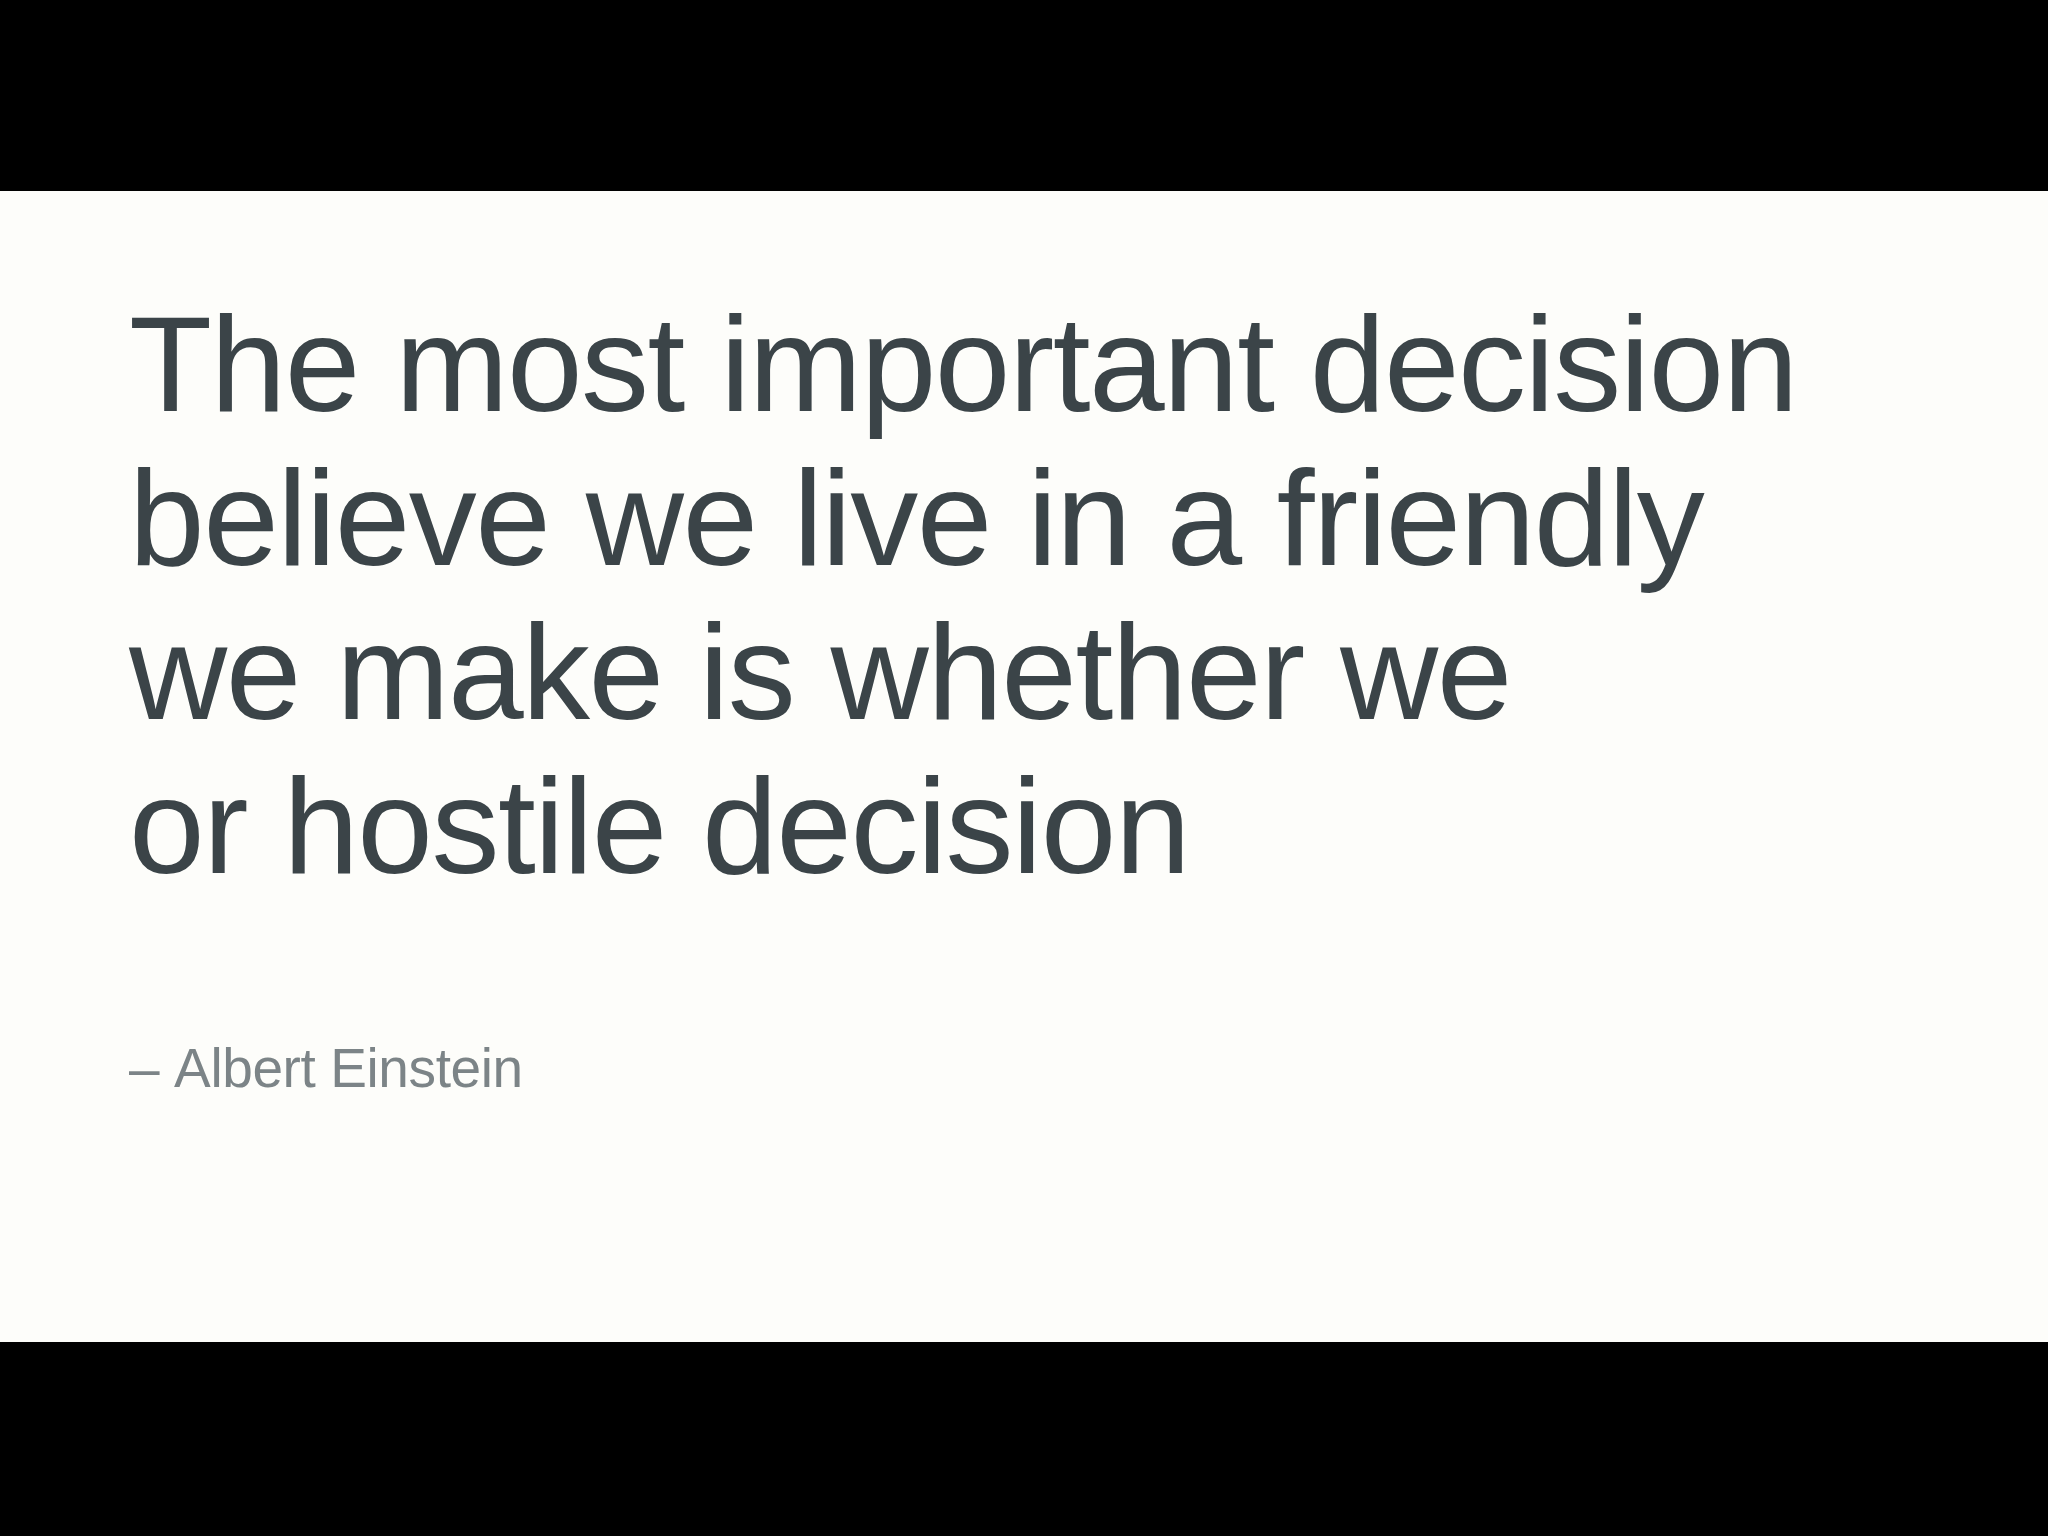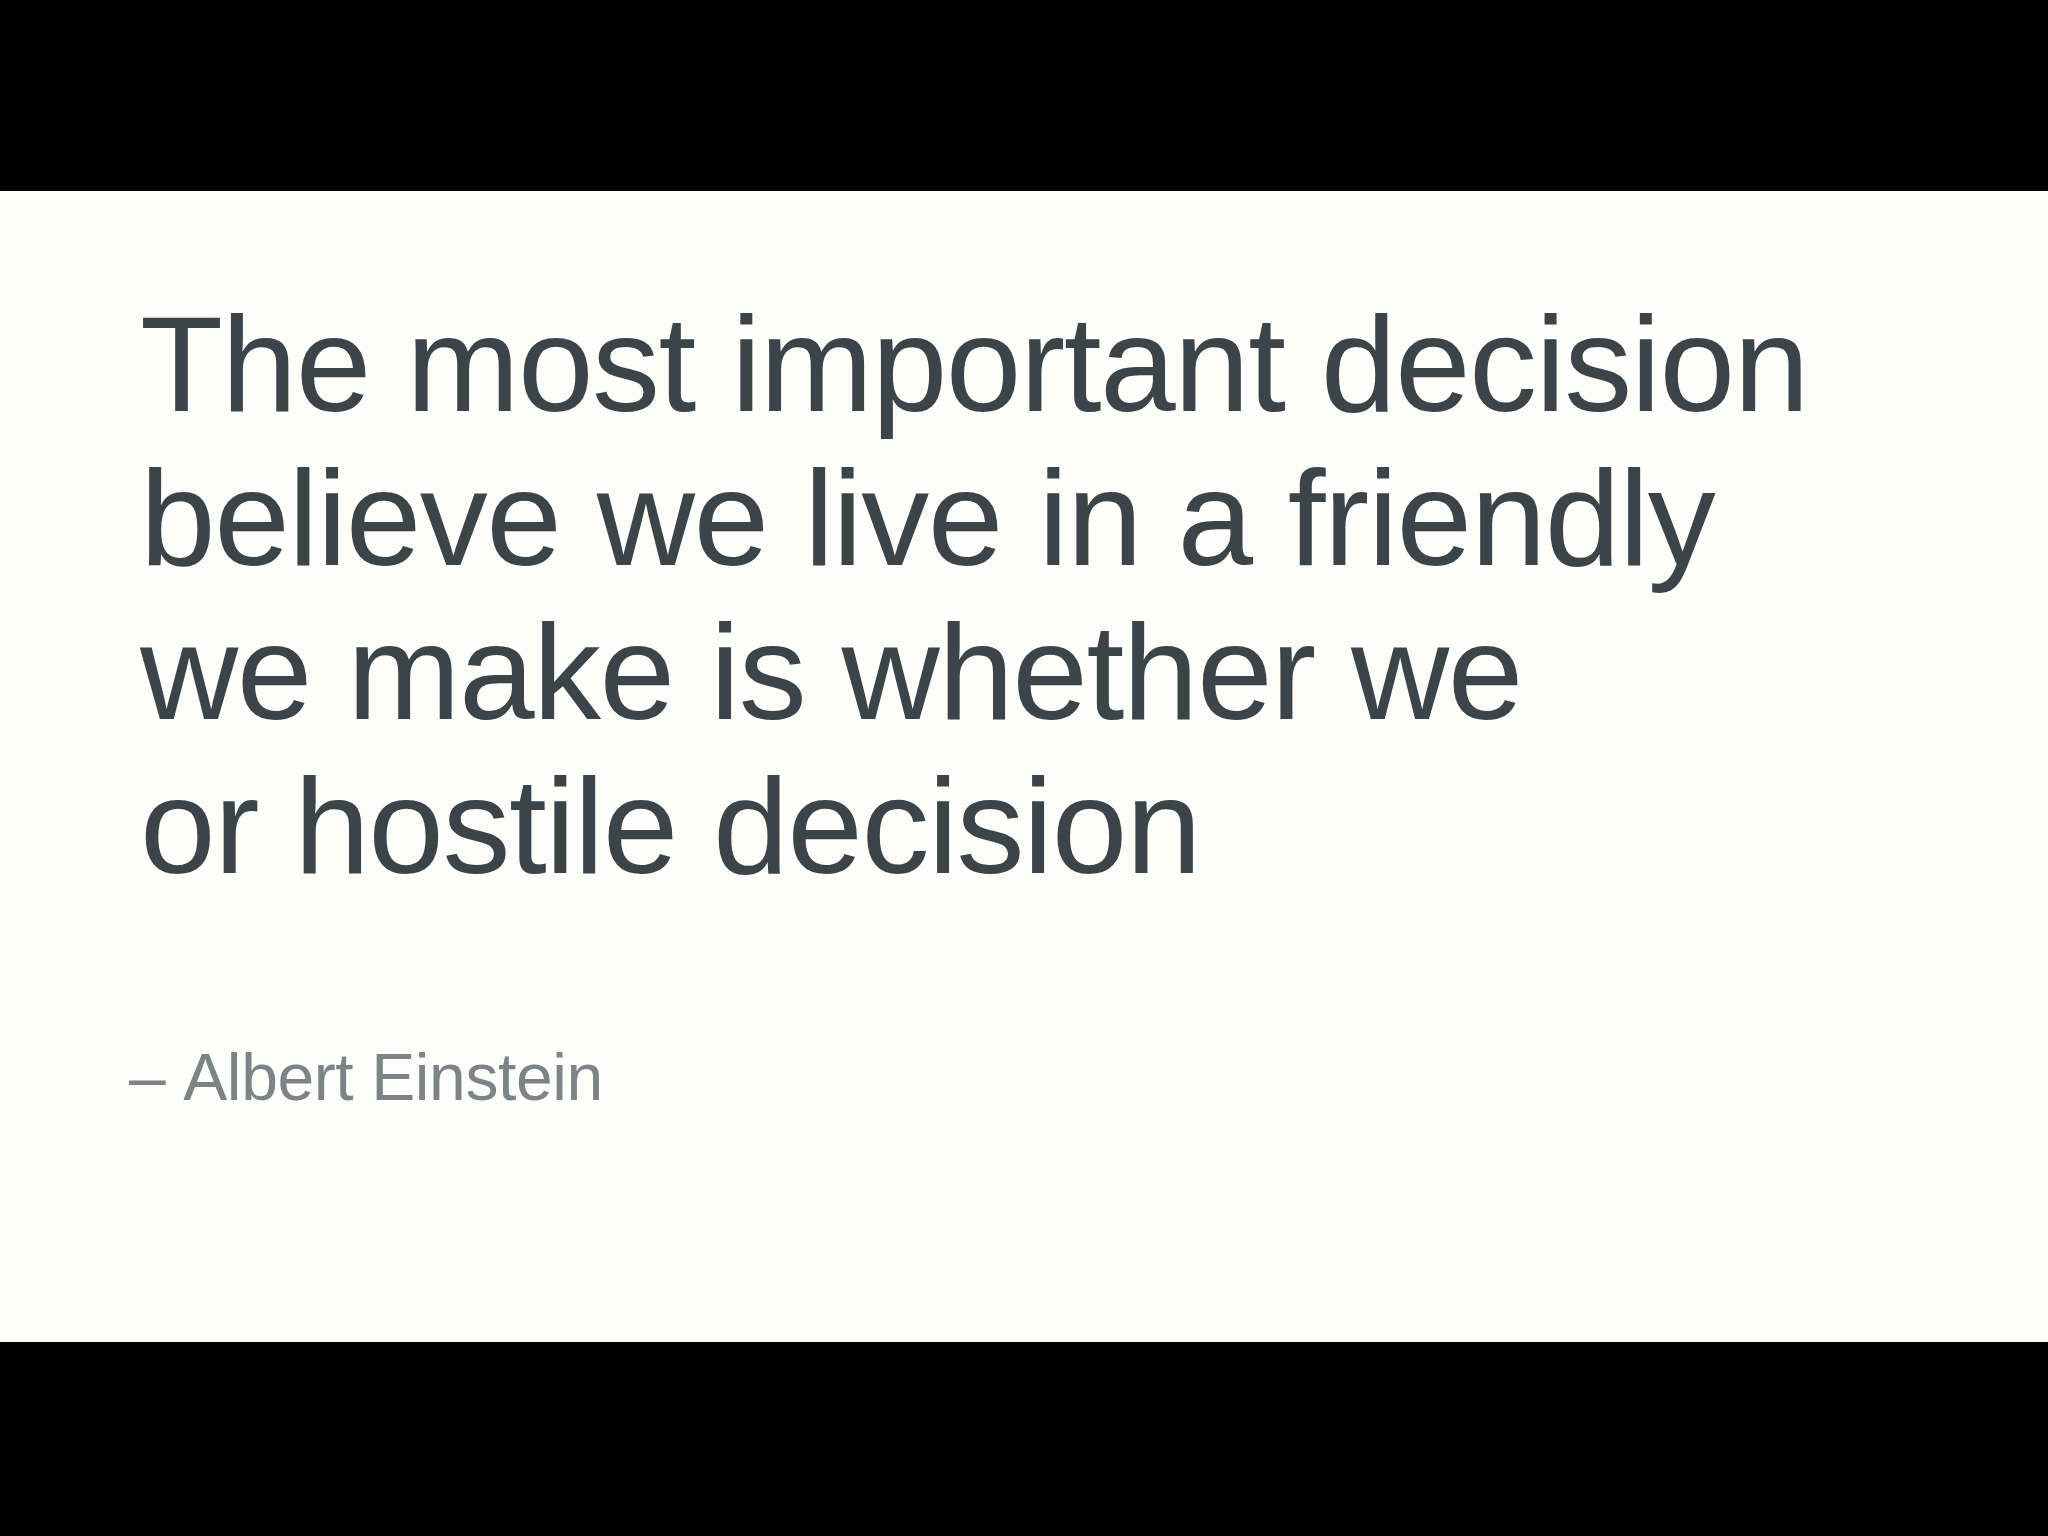--- a/index.html
+++ b/index.html
@@ -42,46 +42,44 @@
     background: #fdfdfa;
     overflow: hidden;
   }
 
   
   #quote-block {
     position: absolute;
     left: 129px;
     top: 96px;              
     width: 1830px;
-    margin-left: 11px;
   }
   .quote-line {
     display: block;
     font-family: "Liberation Sans", sans-serif;
     font-weight: 300;
     font-size: 136px;
     line-height: 154px;
     letter-spacing: -1.5px;
     color: #3b4448;
     white-space: nowrap;
   }
 
   
   #attribution {
     position: absolute;
     left: 129px;
     top: 834px;             
     font-family: "Liberation Sans", sans-serif;
     font-weight: 300;
-    font-size: 66px;
+    font-size: 55px;
     line-height: 86px;
     letter-spacing: -0.4px;
     color: #7c8487;
     white-space: nowrap;
-    margin-top: 9px;
   }
   #attribution .dash {
     color: #7c8487;
   }
 </style>
 </head>
 <body>
 
 <div id="slide-frame">
 

